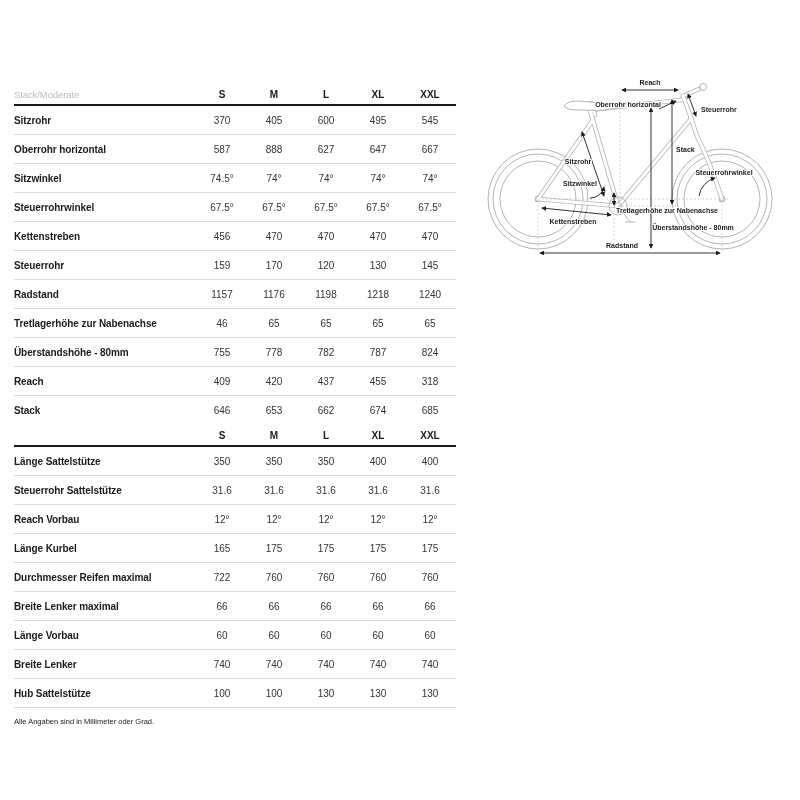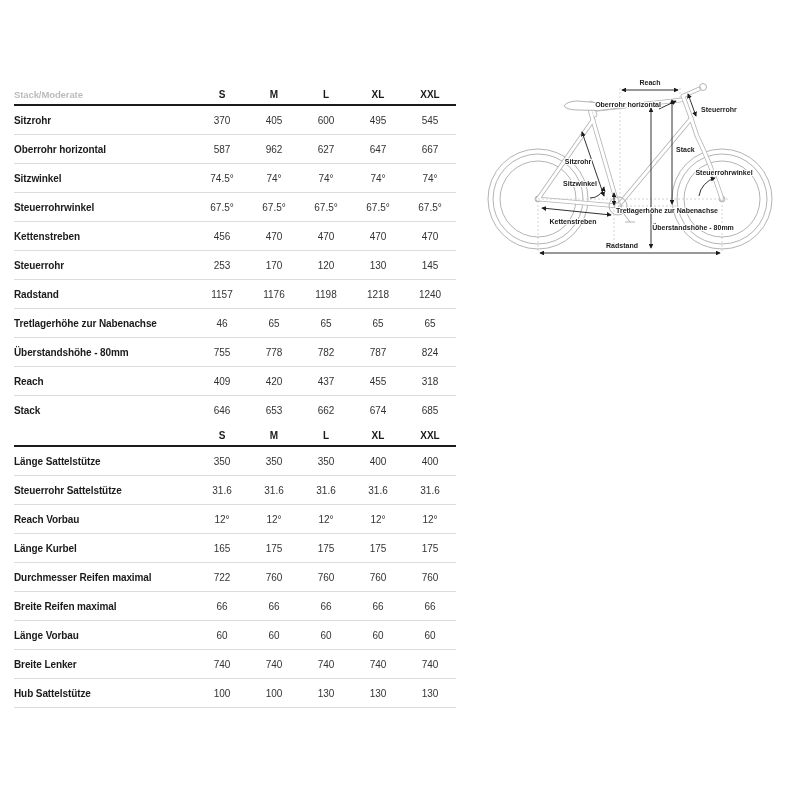--- a/index.html
+++ b/index.html
@@ -7,21 +7,21 @@
   .page{position:relative;width:800px;height:800px;overflow:hidden;background:#fff;}
 
   
   .geo-wrap{position:absolute;left:14px;top:84px;width:442px;}
   .row{display:flex;align-items:center;box-sizing:border-box;height:29px;border-bottom:1px solid #dcdcdc;}
   .row.header{height:22px;border-bottom:2px solid #1b1b1b;}
   .row.noline{border-bottom:none;}
   .cell-label{flex:1;font-size:10px;font-weight:bold;color:#1b1b1b;letter-spacing:-0.1px;white-space:nowrap;}
   .cell-val{width:52px;text-align:center;font-size:10px;color:#333333;white-space:nowrap;}
   .row.header .cell-val{font-weight:bold;color:#1b1b1b;}
-  .cell-label.corner{font-weight:bold;color:#bcbcbc;font-size:9.5px;}
+  .cell-label.corner{font-weight:normal;color:#bcbcbc;font-size:9.5px;}
   .footnote{margin-top:9px;font-size:7.5px;color:#1b1b1b;}
 
   
   .diagram{position:absolute;left:478px;top:60px;width:322px;height:218px;}
   .diagram svg{display:block;}
   .dlabel{font-family:"Liberation Sans",sans-serif;font-size:7px;font-weight:bold;fill:#1b1b1b;
           paint-order:stroke;stroke:#ffffff;stroke-width:1.8px;stroke-linejoin:round;}
   .tube-bg{stroke:#b4b4b4;stroke-width:4.6;stroke-linecap:round;fill:none;}
   .tube-fg{stroke:#ffffff;stroke-width:3;stroke-linecap:round;fill:none;}
   .wire{stroke:#b4b4b4;stroke-width:1;fill:none;}
@@ -47,21 +47,21 @@
           <div class="cell-label">Sitzrohr</div>
           <div class="cell-val">370</div>
           <div class="cell-val">405</div>
           <div class="cell-val">600</div>
           <div class="cell-val">495</div>
           <div class="cell-val">545</div>
         </div>
         <div class="row">
           <div class="cell-label">Oberrohr horizontal</div>
           <div class="cell-val">587</div>
-          <div class="cell-val">962</div>
+          <div class="cell-val">888</div>
           <div class="cell-val">627</div>
           <div class="cell-val">647</div>
           <div class="cell-val">667</div>
         </div>
         <div class="row">
           <div class="cell-label">Sitzwinkel</div>
           <div class="cell-val">74.5°</div>
           <div class="cell-val">74°</div>
           <div class="cell-val">74°</div>
           <div class="cell-val">74°</div>
@@ -78,21 +78,21 @@
         <div class="row">
           <div class="cell-label">Kettenstreben</div>
           <div class="cell-val">456</div>
           <div class="cell-val">470</div>
           <div class="cell-val">470</div>
           <div class="cell-val">470</div>
           <div class="cell-val">470</div>
         </div>
         <div class="row">
           <div class="cell-label">Steuerrohr</div>
-          <div class="cell-val">253</div>
+          <div class="cell-val">159</div>
           <div class="cell-val">170</div>
           <div class="cell-val">120</div>
           <div class="cell-val">130</div>
           <div class="cell-val">145</div>
         </div>
         <div class="row">
           <div class="cell-label">Radstand</div>
           <div class="cell-val">1157</div>
           <div class="cell-val">1176</div>
           <div class="cell-val">1198</div>
@@ -173,21 +173,21 @@
         </div>
         <div class="row">
           <div class="cell-label">Durchmesser Reifen maximal</div>
           <div class="cell-val">722</div>
           <div class="cell-val">760</div>
           <div class="cell-val">760</div>
           <div class="cell-val">760</div>
           <div class="cell-val">760</div>
         </div>
         <div class="row">
-          <div class="cell-label">Breite Reifen maximal</div>
+          <div class="cell-label">Breite Lenker maximal</div>
           <div class="cell-val">66</div>
           <div class="cell-val">66</div>
           <div class="cell-val">66</div>
           <div class="cell-val">66</div>
           <div class="cell-val">66</div>
         </div>
         <div class="row">
           <div class="cell-label">Länge Vorbau</div>
           <div class="cell-val">60</div>
           <div class="cell-val">60</div>
@@ -205,20 +205,21 @@
         </div>
         <div class="row">
           <div class="cell-label">Hub Sattelstütze</div>
           <div class="cell-val">100</div>
           <div class="cell-val">100</div>
           <div class="cell-val">130</div>
           <div class="cell-val">130</div>
           <div class="cell-val">130</div>
         </div>
       </div>
+    <div class="footnote">Alle Angaben sind in Millimeter oder Grad.</div>
   </div>
 
   <div class="diagram">
     <svg width="322" height="218" viewBox="0 0 322 218">
       <defs>
         <marker id="ah" viewBox="0 0 10 10" refX="8.5" refY="5" markerWidth="5.5" markerHeight="5.5" orient="auto-start-reverse">
           <path d="M0,0 L10,5 L0,10 z" fill="#1c1c1c"></path>
         </marker>
       </defs>
 

